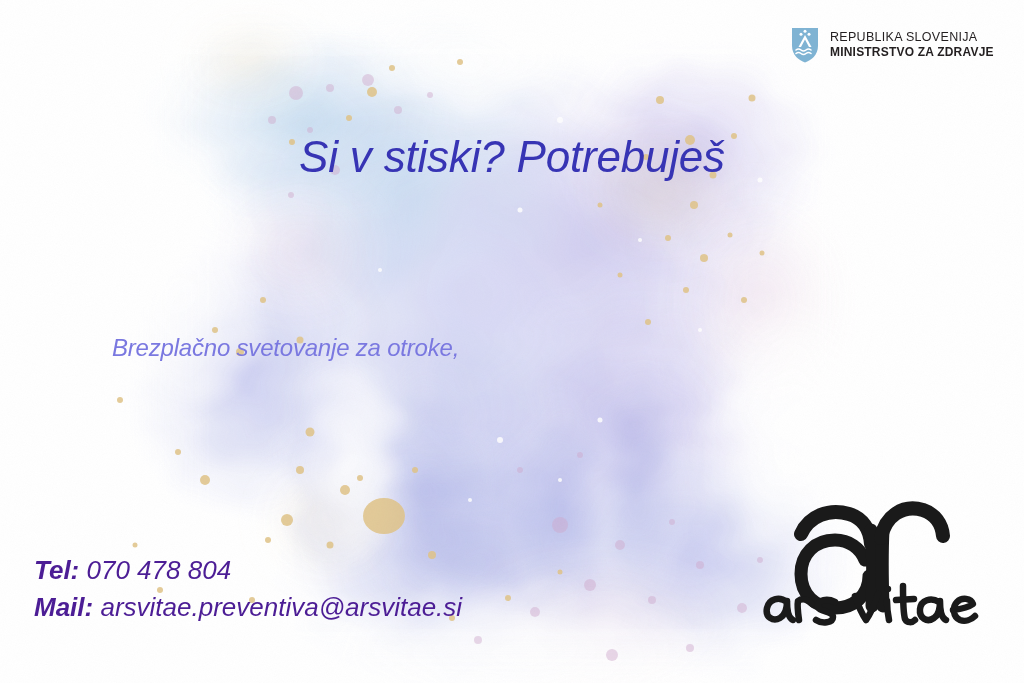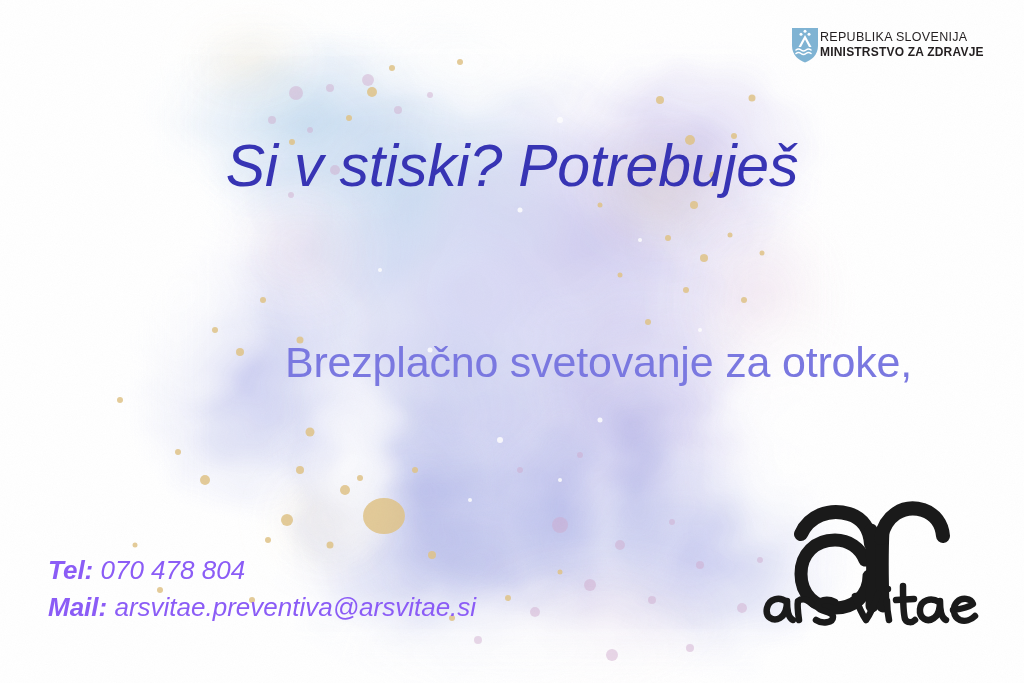--- a/index.html
+++ b/index.html
@@ -34,20 +34,21 @@
     height: 683px;
   }
 
   
   #ministry-logo {
     position: absolute;
     top: 26px;
     left: 790px;
     display: flex;
     align-items: center;
+    gap: 10px;
   }
   #ministry-logo .crest {
     width: 30px;
     height: 38px;
     flex: 0 0 auto;
   }
   #ministry-logo .ministry-text {
     line-height: 1.25;
     color: #231f20;
   }
@@ -65,48 +66,49 @@
   }
 
   
   #headline {
     position: absolute;
     top: 128px;
     left: 112px;
     width: 800px;
     text-align: center;
     font-style: italic;
-    font-size: 59px;
+    font-size: 44px;
     line-height: 1.32;
     color: #3734b4;
     letter-spacing: -0.2px;
   }
 
   
   #subhead {
     position: absolute;
     top: 330px;
     left: 112px;
     width: 800px;
-    text-align: right;
-    font-size: 43px;
+    text-align: left;
+    font-style: italic;
+    font-size: 24px;
     line-height: 1.53;
     color: #7a78e0;
     letter-spacing: -0.2px;
   }
 
   
   #contact {
     position: absolute;
-    left: 48px;
+    left: 34px;
     top: 552px;
     font-style: italic;
     font-size: 26px;
     line-height: 1.42;
-    color: #8b5cf6;
+    color: #4c1d95;
   }
   #contact .row {
     white-space: nowrap;
   }
   #contact .lbl {
     font-weight: bold;
   }
   #contact .val {
     font-weight: normal;
   }

